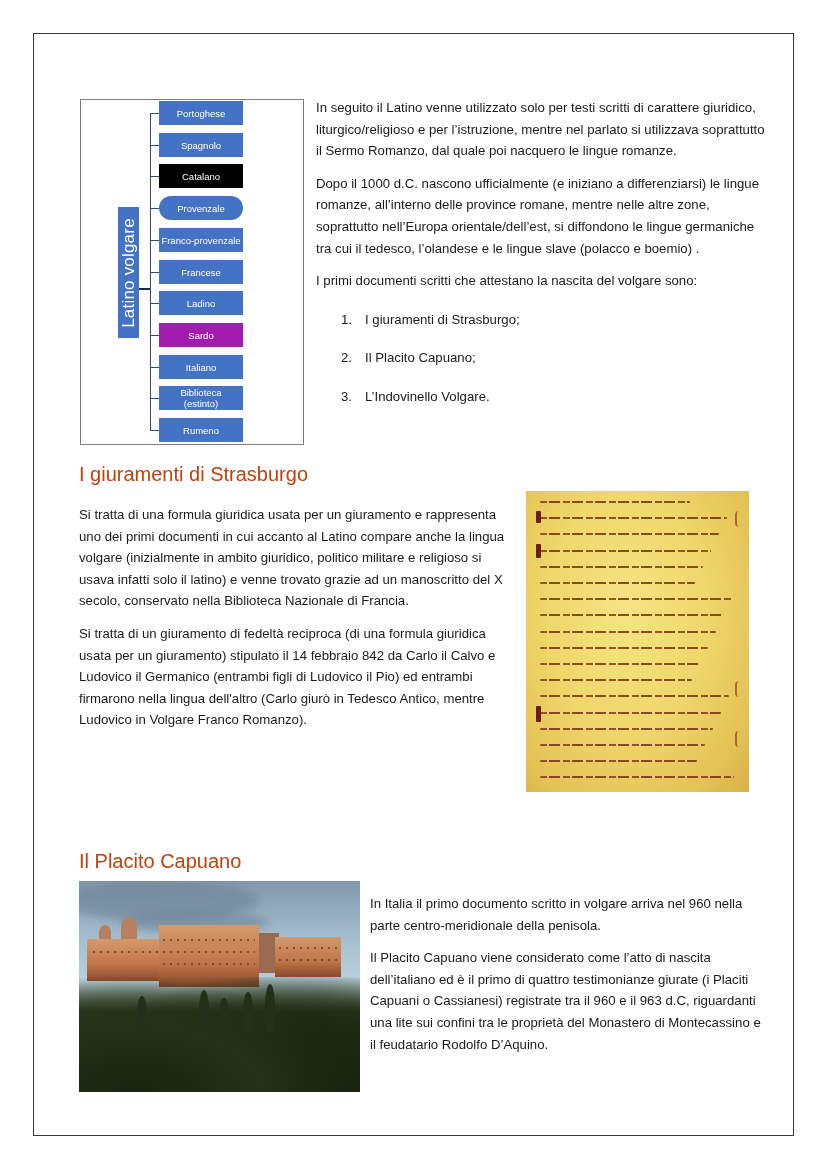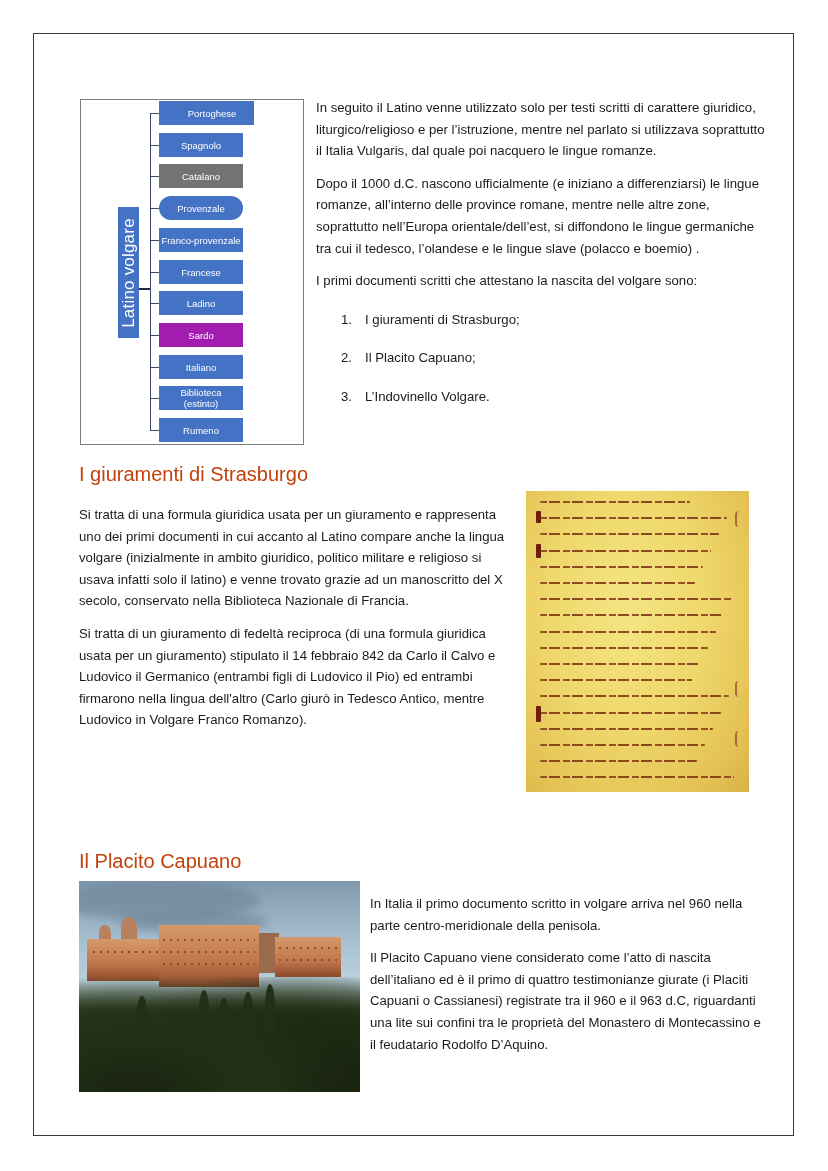--- a/index.html
+++ b/index.html
@@ -64,29 +64,29 @@
 <div class="page"></div>
 
 <div class="abs diagram"></div>
 <div class="abs trunk"></div>
 <div class="abs root-stub"></div>
 <div class="abs root-label">
   <span>Latino volgare</span>
 </div>
 <div id="node-layer">
     <div class="abs branch" style="top: 113px;"></div>
-    <div class="abs node" style="top: 101px; background: rgb(68, 114, 196); padding-left: 11px;">
+    <div class="abs node" style="top: 101px; background: rgb(68, 114, 196);">
       <span>Portoghese</span>
     </div>
     <div class="abs branch" style="top: 145px;"></div>
     <div class="abs node" style="top: 133px; background: rgb(68, 114, 196);">
       <span>Spagnolo</span>
     </div>
     <div class="abs branch" style="top: 176px;"></div>
-    <div class="abs node" style="top: 164px; background: #737373;">
+    <div class="abs node" style="top: 164px; background: #000000;">
       <span>Catalano</span>
     </div>
     <div class="abs branch" style="top: 208px;"></div>
     <div class="abs node" style="top: 196px; background: rgb(68, 114, 196); border-radius: 12px;">
       <span>Provenzale</span>
     </div>
     <div class="abs branch" style="top: 240px;"></div>
     <div class="abs node" style="top: 228px; background: rgb(68, 114, 196);">
       <span>Franco-provenzale</span>
     </div>
@@ -110,21 +110,21 @@
     <div class="abs node" style="top: 386px; background: rgb(68, 114, 196);">
       <span style="white-space: normal; width: 60px;">Biblioteca (estinto)</span>
     </div>
     <div class="abs branch" style="top: 430px;"></div>
     <div class="abs node" style="top: 418px; background: rgb(68, 114, 196);">
       <span>Rumeno</span>
     </div>
   </div>
 
 <div class="abs col-right-top txt">
-  <p>In seguito il Latino venne utilizzato solo per testi scritti di carattere giuridico, liturgico/religioso e per l’istruzione, mentre nel parlato si utilizzava soprattutto il Italia Vulgaris, dal quale poi nacquero le lingue romanze.</p>
+  <p>In seguito il Latino venne utilizzato solo per testi scritti di carattere giuridico, liturgico/religioso e per l’istruzione, mentre nel parlato si utilizzava soprattutto il Sermo Romanzo, dal quale poi nacquero le lingue romanze.</p>
   <p>Dopo il 1000 d.C. nascono ufficialmente (e iniziano a differenziarsi) le lingue romanze, all’interno delle province romane, mentre nelle altre zone, soprattutto nell’Europa orientale/dell’est, si diffondono le lingue germaniche tra cui il tedesco, l’olandese e le lingue slave (polacco e boemio) .</p>
   <p style="margin-bottom:17px;">I primi documenti scritti che attestano la nascita del volgare sono:</p>
   <ol class="doclist">
     <li><span class="num">1.</span><span>I giuramenti di Strasburgo;</span></li>
     <li><span class="num">2.</span><span>Il Placito Capuano;</span></li>
     <li><span class="num">3.</span><span>L’Indovinello Volgare.</span></li>
   </ol>
 </div>
 
 <h2 class="abs heading" style="left:79px; top:463px;">I giuramenti di Strasburgo</h2>

